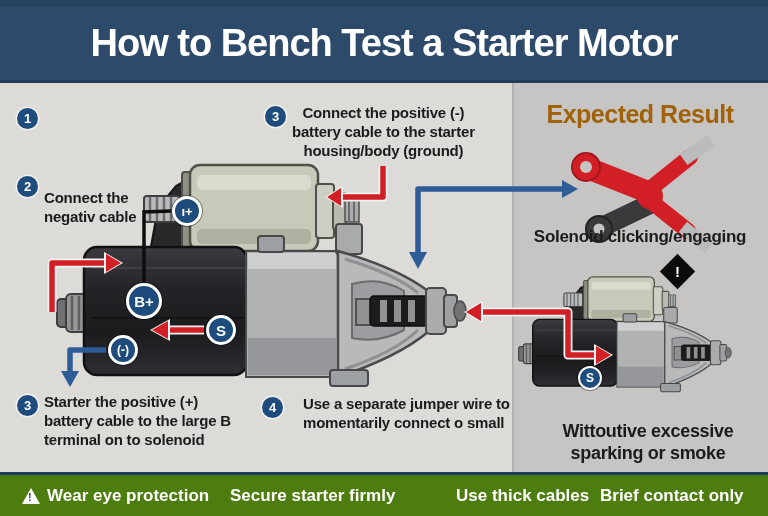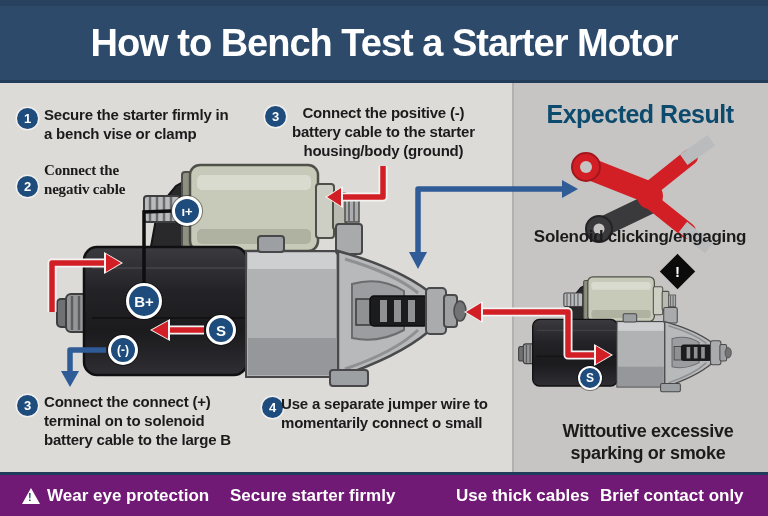--- a/index.html
+++ b/index.html
@@ -8,21 +8,21 @@
     position:relative;width:768px;height:516px;overflow:hidden;
     background:#dcdbd8;font-family:"Liberation Sans",sans-serif;
     -webkit-font-smoothing:antialiased;
   }
   .abs{position:absolute;}
   
   #banner{left:0;top:0;width:768px;height:83px;background:#2d4a6b;
     border-top:6px solid #27415f;border-bottom:3px solid #223c5a;
     display:flex;align-items:center;justify-content:center;}
   #banner h1{margin:8px;color:#fff;font-size:38px;font-weight:800;letter-spacing:-1px;}
-  #footerbar{left:0;top:472px;width:768px;height:44px;background:#701a75;
+  #footerbar{left:0;top:472px;width:768px;height:44px;background:#4d7c0f;
     border-top:3px solid #213c5b;display:flex;align-items:center;color:#fff;}
   .foot-item{position:absolute;display:flex;align-items:center;gap:7px;
     font-size:17px;font-weight:700;white-space:nowrap;}
   .tri{width:0;height:0;border-left:9px solid transparent;border-right:9px solid transparent;
     border-bottom:16px solid #fff;position:relative;display:inline-block;}
   .tri::after{content:"!";position:absolute;left:-3px;top:3px;color:#2d4a6b;
     font-size:11px;font-weight:800;}
   
   #panel{left:512px;top:83px;width:256px;height:389px;background:#c7c5c3;
     border-left:2px solid #b2b1af;}
@@ -31,21 +31,21 @@
     font-size:13px;font-weight:700;display:flex;align-items:center;justify-content:center;
     box-shadow:0 0 0 1.5px #f2f1ef;}
   .step-text{font-size:15px;font-weight:700;line-height:19px;color:#1b1b1b;
     letter-spacing:-0.2px;white-space:nowrap;}
   
   .term{border-radius:50%;background:#1e4d7d;color:#fff;font-weight:700;
     display:flex;align-items:center;justify-content:center;border:3px solid #fff;
     box-shadow:0 0 0 1px rgba(0,0,0,.4);}
   
   .panel-head{left:512px;top:100px;width:256px;text-align:center;font-size:25px;
-    font-weight:800;color:#0c4a6e;letter-spacing:-0.5px;}
+    font-weight:800;color:#a16207;letter-spacing:-0.5px;}
   .panel-sub{left:512px;width:256px;text-align:center;font-size:17px;font-weight:700;
     color:#1b1b1b;letter-spacing:-0.3px;}
   .panel-sub2{left:520px;width:256px;text-align:center;font-size:18px;line-height:22px;
     font-weight:700;color:#1b1b1b;letter-spacing:-0.3px;}
   .diamond{width:25px;height:25px;background:#0b0b0b;transform:rotate(45deg);
     display:flex;align-items:center;justify-content:center;}
   .diamond span{transform:rotate(-45deg);color:#fff;font-size:15px;font-weight:800;}
   svg{display:block;}
 </style>
 </head>
@@ -187,55 +187,51 @@
       <line x1="648" y1="199" x2="688" y2="231" stroke="#d21f26" stroke-width="16" stroke-linecap="round"></line>
       <circle cx="650" cy="196" r="13" fill="#d21f26"></circle>
       <line x1="689" y1="156" x2="706" y2="144" stroke="#b9bbbd" stroke-width="13" stroke-linecap="square"></line>
       <line x1="688" y1="231" x2="704" y2="244" stroke="#b9bbbd" stroke-width="13" stroke-linecap="square"></line>
     </g>
   </svg>
 
   <div class="abs" style="left:17px;top:108px;">
     <div class="badge">1</div>
   </div>
-  <div class="abs step-text" style="left:44px;top:105px;">
-    <div>Secure the starter firmly in</div>
-    <div>a bench vise or clamp</div>
-  </div>
 
   <div class="abs" style="left:17px;top:176px;">
     <div class="badge">2</div>
   </div>
-  <div class="abs step-text" style="left:44px;top:161px;font-family:Liberation Serif, serif;">
+  <div class="abs step-text" style="left:44px;top:188px;">
     <div>Connect the</div>
     <div>negativ cable</div>
   </div>
 
   <div class="abs" style="left:265px;top:106px;">
     <div class="badge">3</div>
   </div>
   <div class="abs step-text" style="left:292px;top:103px;text-align:center;">
     <div>Connect the positive (-)</div>
     <div>battery cable to the starter</div>
     <div>housing/body (ground)</div>
   </div>
 
   <div class="abs" style="left:17px;top:395px;">
     <div class="badge">3</div>
   </div>
   <div class="abs step-text" style="left:44px;top:392px;">
-    <div>Connect the connect (+)</div>
+    <div>Starter the positive (+)</div>
+    <div>battery cable to the large B</div>
     <div>terminal on to solenoid</div>
-    <div>battery cable to the large B</div>
   </div>
 
   <div class="abs" style="left:262px;top:397px;">
     <div class="badge">4</div>
   </div>
-  <div class="abs step-text" style="left:281px;top:394px;">
+  <div class="abs step-text" style="left:303px;top:394px;">
     <div>Use a separate jumper wire to</div>
     <div>momentarily connect o small</div>
   </div>
 
   <div class="abs term" style="left:172px;top:196px;width:30px;height:30px;font-size:13px;">ı+</div>
   <div class="abs term" style="left:126px;top:283px;width:36px;height:36px;font-size:15px;">B+</div>
   <div class="abs term" style="left:206px;top:315px;width:30px;height:30px;font-size:15px;">S</div>
   <div class="abs term" style="left:108px;top:335px;width:30px;height:30px;font-size:12px;">(-)</div>
   <div class="abs term" style="left:578px;top:366px;width:24px;height:24px;font-size:12px;border-width:2.5px;">S</div>
 

